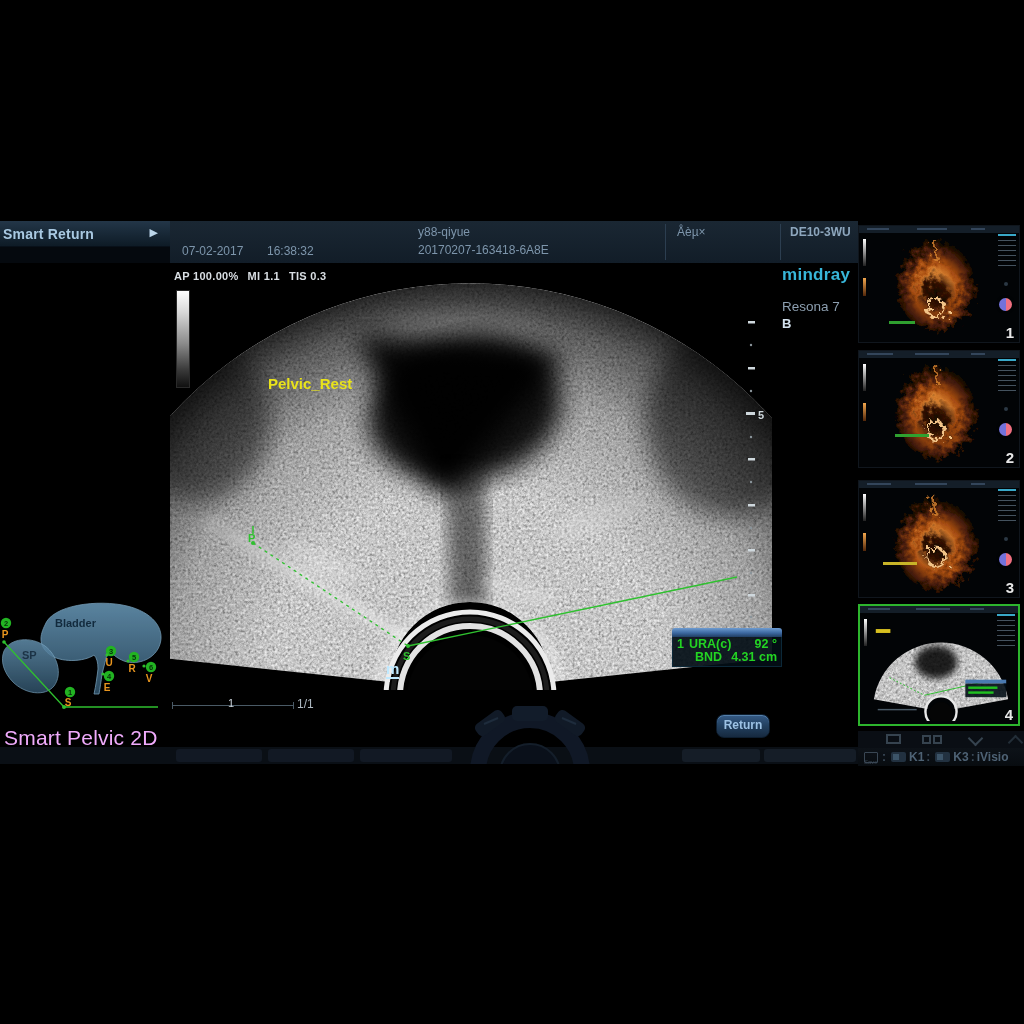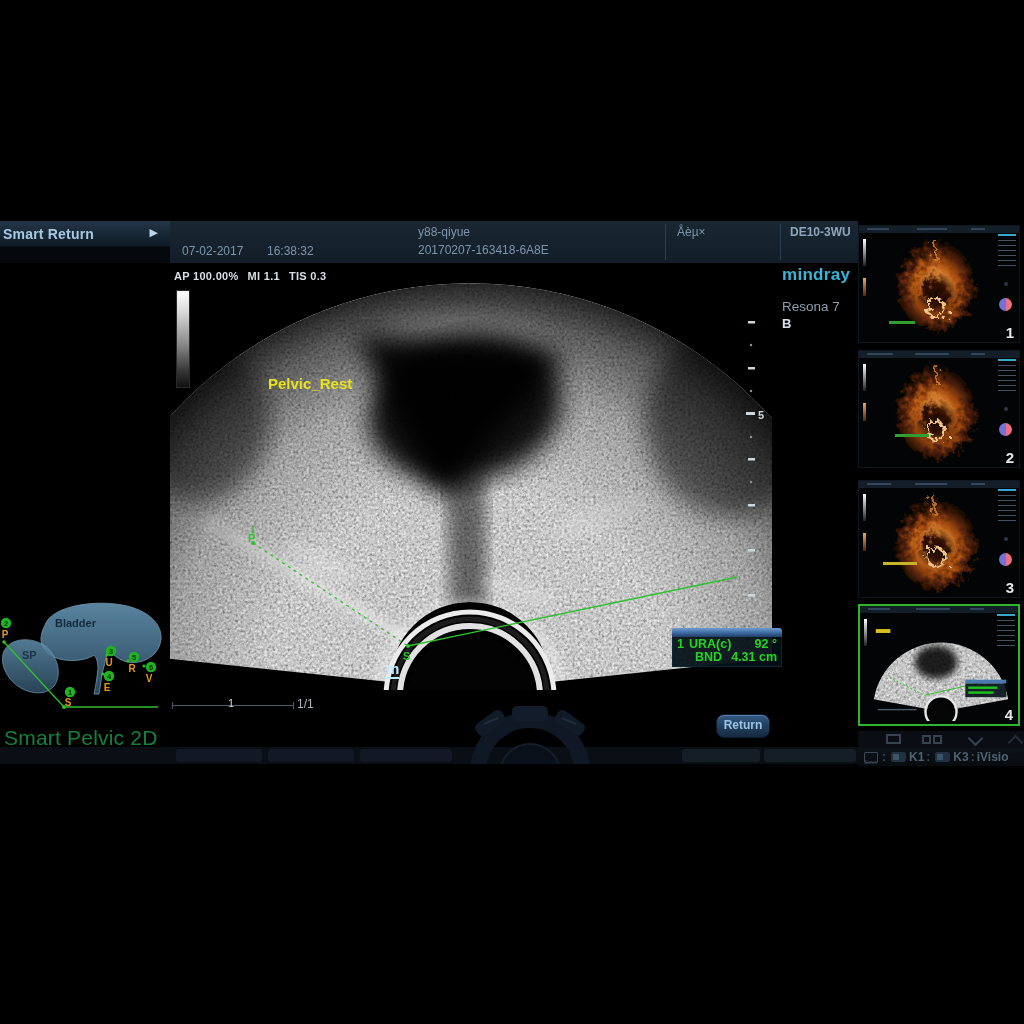--- a/index.html
+++ b/index.html
@@ -51,21 +51,21 @@
      background:linear-gradient(180deg,#355a85 0%,#22405f 50%,#16293f 100%);
      border:1px solid #0d1d2e;box-shadow:inset 0 1px 0 #5580ab;
      color:#9cc2e4;font-size:12px;font-weight:bold;text-align:center;line-height:21px;cursor:pointer;}
 
   
   #bottom-strip{left:0;top:747px;width:858px;height:17px;background:#0a0f15;}
   .strip-seg{position:absolute;top:2px;height:13px;border-radius:3px;background:#121924;}
   .strip-seg.r{background:#151d27;}
 
   
-  #sp2d-label{left:4px;top:726px;color:#15803d;font-size:21px;letter-spacing:.2px;}
+  #sp2d-label{left:4px;top:726px;color:#f0abfc;font-size:21px;letter-spacing:.2px;}
 
   
   .thumb{position:absolute;left:858px;width:162px;height:118px;background:#020406;border:1px solid #10161d;box-sizing:border-box;}
   .thumb.sel{border:2px solid #2db52d;height:122px;}
   .t-head{position:absolute;left:0;top:0;right:0;height:7px;background:#141e28;}
   .t-head i{position:absolute;top:2px;height:2px;background:#33455a;}
   .t-gray{position:absolute;left:4px;top:13px;width:3px;height:27px;background:linear-gradient(180deg,#fff,#222);}
   .t-tgc{position:absolute;left:4px;top:52px;width:3px;height:18px;background:linear-gradient(180deg,#f2a74e,#52270a);}
   .t-img{position:absolute;left:18px;top:9px;width:118px;height:106px;overflow:hidden;}
   .t-params{position:absolute;right:3px;top:8px;width:18px;}

